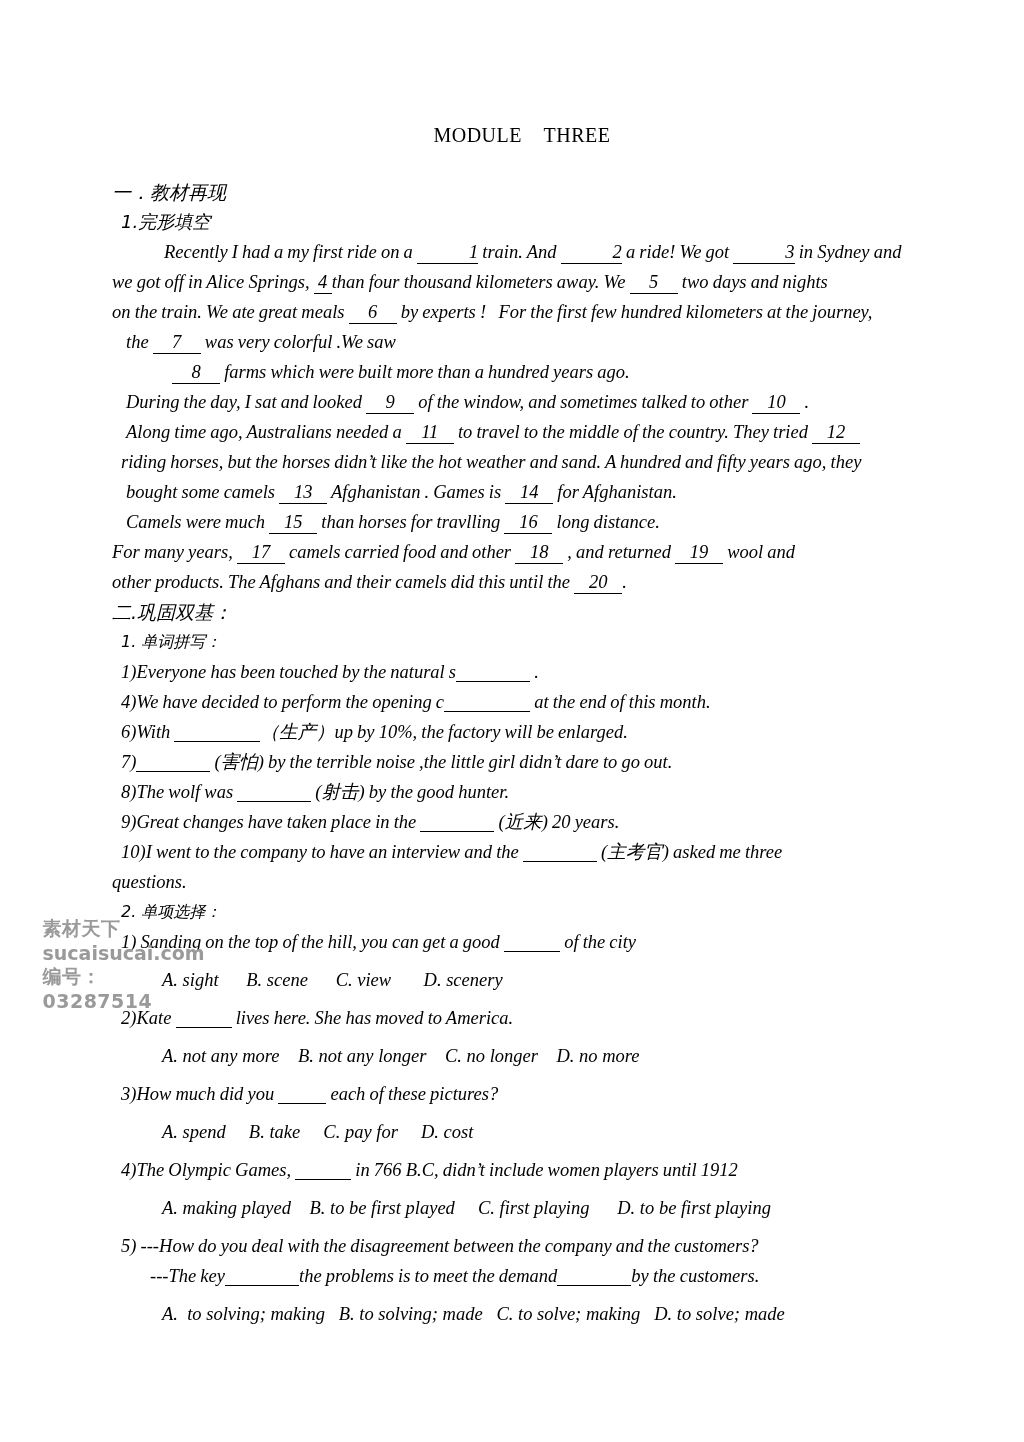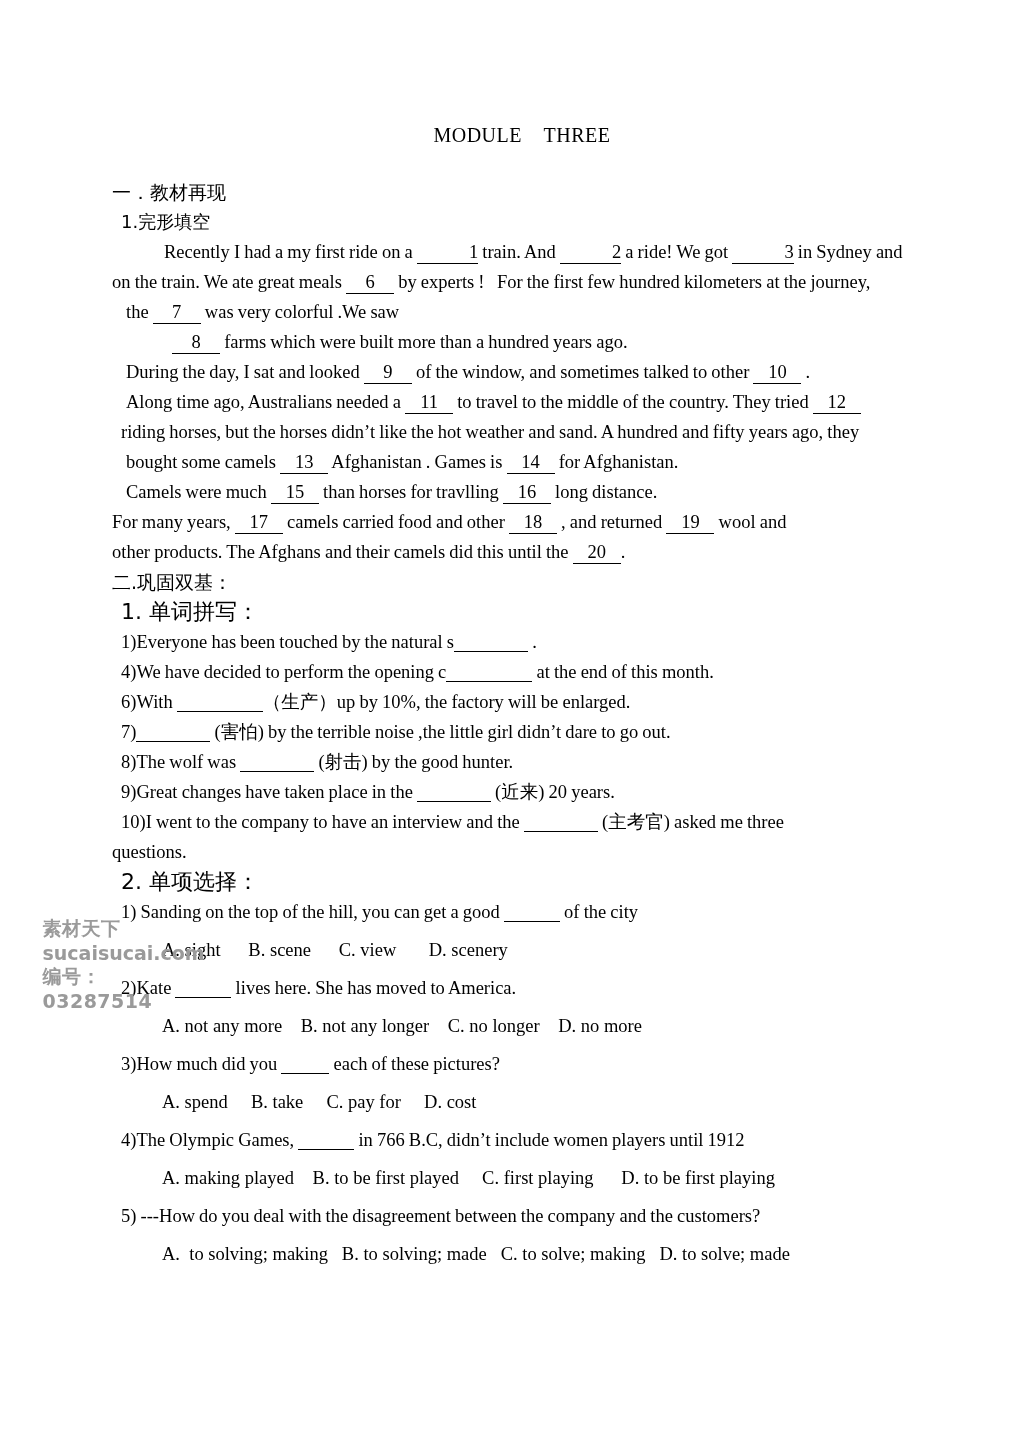--- a/index.html
+++ b/index.html
@@ -32,32 +32,33 @@
     padding-top: 124px;
     padding-left: 20px;
     font-weight: 400;
     white-space: pre;
   }
   
   .body-wrap {
     padding-left: 112px;
     padding-right: 40px;
     padding-top: 30px;
+    font-style: italic;
   }
   .cn-head {
     font-family: "DejaVu Sans", "Liberation Sans", sans-serif;
     font-size: 19px;
     line-height: 30px;
     margin: 0;
     font-weight: 400;
     letter-spacing: 0px;
   }
   .cn-head.lvl2 {
     padding-left: 9px;
-    font-size: 22px;
+    font-size: 16px;
   }
   .cn-sub {
     font-family: "DejaVu Sans", "Liberation Sans", sans-serif;
     font-size: 18px;
     line-height: 30px;
     margin: 0;
   }
   .line {
     font-size: 18.5px;
     line-height: 30px;
@@ -113,20 +114,21 @@
 
   <div class="doc-title">MODULE    THREE</div>
 
   <div class="body-wrap">
 
     <div class="cn-head">一．教材再现</div>
     <div class="cn-sub" style="padding-left:9px;">1.完形填空</div>
 
     <div>
       <div class="line first-ind"><span>Recently I had a my first ride on a </span><span class="blank n-md">1</span><span> train. And </span><span class="blank n-md">2</span><span> a ride! We got </span><span class="blank n-md">3</span><span> in Sydney and</span></div>
+      <div class="line"><span>we got off in Alice Springs, </span><span class="blank n-sm" style="min-width: 18px;">4</span><span>than four thousand kilometers away. We </span><span class="blank n-md">5</span><span> two days and nights</span></div>
       <div class="line"><span>on the train. We ate great meals </span><span class="blank n-md">6</span><span> by experts !   For the first few hundred kilometers at the journey,</span></div>
       <div class="line ind4"><span>the </span><span class="blank n-md">7</span><span> was very colorful .We saw</span></div>
       <div class="line ind2"><span class="blank n-md">8</span><span> farms which were built more than a hundred years ago.</span></div>
       <div class="line ind4"><span>During the day, I sat and looked </span><span class="blank n-md">9</span><span> of the window, and sometimes talked to other </span><span class="blank n-md">10</span><span> .</span></div>
       <div class="line ind4"><span>Along time ago, Australians needed a </span><span class="blank n-md">11</span><span> to travel to the middle of the country. They tried </span><span class="blank n-md">12</span></div>
       <div class="line ind3"><span>riding horses, but the horses didn’t like the hot weather and sand. A hundred and fifty years ago, they</span></div>
       <div class="line ind4"><span>bought some camels </span><span class="blank n-md">13</span><span> Afghanistan . Games is </span><span class="blank n-md">14</span><span> for Afghanistan.</span></div>
       <div class="line ind4"><span>Camels were much </span><span class="blank n-md">15</span><span> than horses for travlling </span><span class="blank n-md">16</span><span> long distance.</span></div>
       <div class="line"><span>For many years, </span><span class="blank n-md">17</span><span> camels carried food and other </span><span class="blank n-md">18</span><span> , and returned </span><span class="blank n-md">19</span><span> wool and</span></div>
       <div class="line"><span>other products. The Afghans and their camels did this until the </span><span class="blank n-md">20</span><span>.</span></div>
@@ -155,20 +157,21 @@
       <div class="line ind3"><span>2)</span><span>Kate </span><span class="blank empty-s">&nbsp;</span><span> lives here. She has moved to America.</span></div>
       <div class="opts">A. not any more    B. not any longer    C. no longer    D. no more</div>
 
       <div class="line ind3"><span>3)</span><span>How much did you </span><span class="blank empty-xs">&nbsp;</span><span> each of these pictures?</span></div>
       <div class="opts">A. spend     B. take     C. pay for     D. cost</div>
 
       <div class="line ind3"><span>4)</span><span>The Olympic Games, </span><span class="blank empty-s">&nbsp;</span><span> in 766 B.C, didn’t include women players until 1912</span></div>
       <div class="opts">A. making played    B. to be first played     C. first playing      D. to be first playing</div>
 
       <div class="line ind3"><span>5)</span><span> ---How do you deal with the disagreement between the company and the customers?</span></div>
+      <div class="line" style="padding-left:38px;"><span>---The key</span><span class="blank empty-m">&nbsp;</span><span>the problems is to meet the demand</span><span class="blank empty-m">&nbsp;</span><span>by the customers.</span></div>
       <div class="opts">A.  to solving; making   B. to solving; made   C. to solve; making   D. to solve; made</div>
     </div>
 
   </div>
 
   <div class="watermark">
     <span style="margin-right: 12px;">素材天下</span>
     <span class="wm-site" style="margin-right: 14px;">sucaisucai.com</span>
     <span style="margin-right: 2px;">编号：</span>
     <span>03287514</span>

